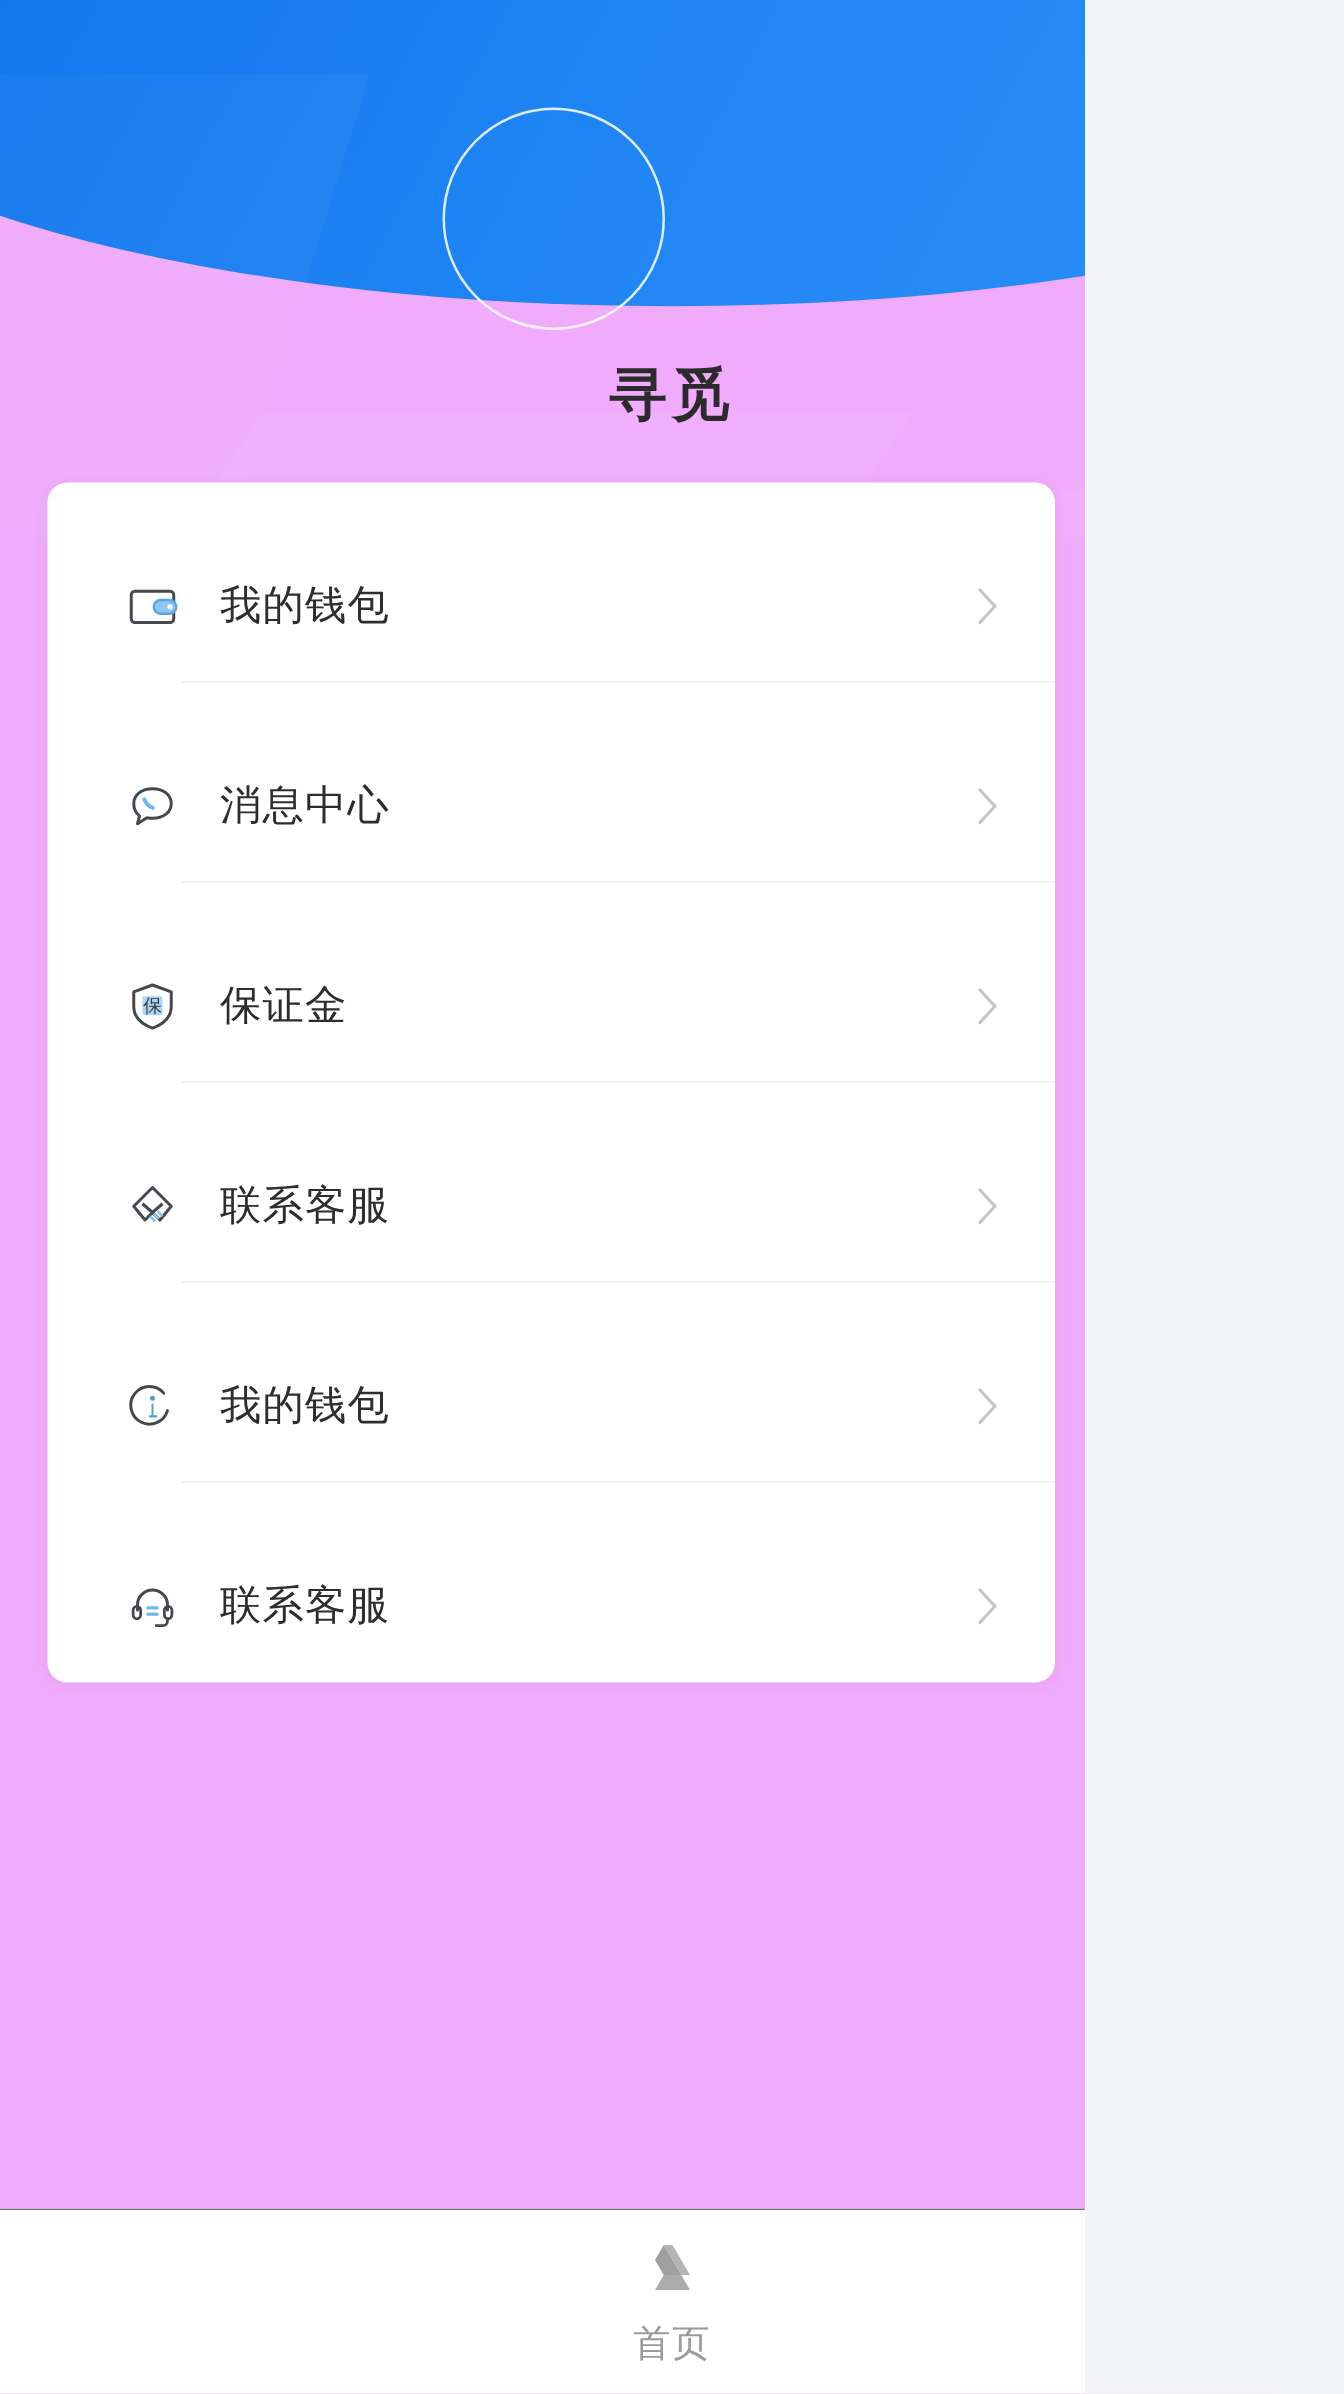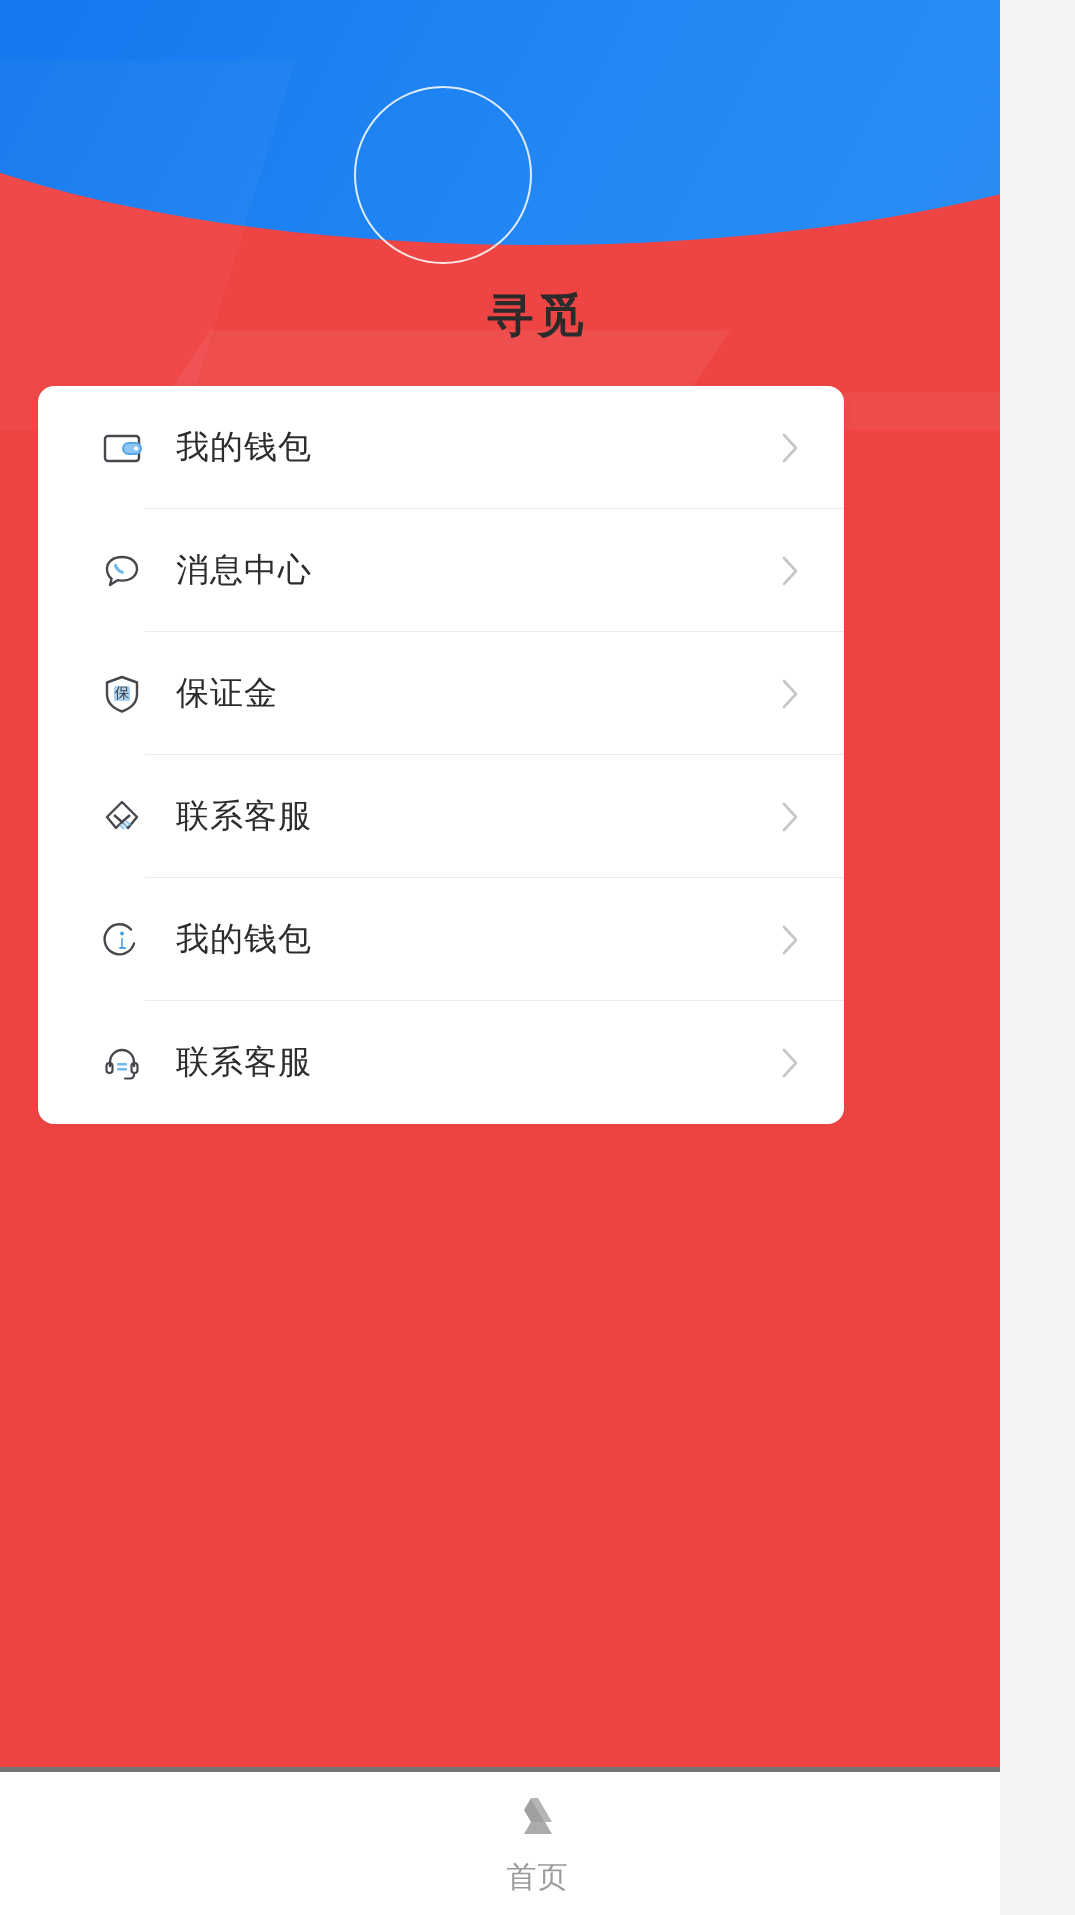--- a/index.html
+++ b/index.html
@@ -4,22 +4,22 @@
 <style>
   * { margin:0; padding:0; box-sizing:border-box; }
   html, body {
     width:1075px; height:1915px;
     font-family:"Liberation Sans","DejaVu Sans",sans-serif;
     background:#f2f3f5;
     overflow:hidden;
   }
   #app {
     position:relative;
-    width:1000px; height:1915px;
-    background:#ef4444;
+    width:868px; height:1915px;
+    background:#f0abfc;
     overflow:hidden;
   }
 
   
   .header-wrap {
     position:absolute;
     top:0; left:0;
     width:1075px; height:430px;
     overflow:hidden;
     pointer-events:none;
@@ -84,20 +84,21 @@
     padding:0 0 0 0;
   }
   .menu-row {
     position:relative;
     display:flex;
     align-items:center;
     height:123px;
     padding-left:62px;
     padding-right:40px;
     cursor:pointer;
+    margin-top:37px;
   }
   .menu-row .sep {
     position:absolute;
     left:107px; right:0; bottom:0;
     height:1px;
     background:#ebebeb;
   }
   .menu-row:last-child .sep { display:none; }
   .row-icon {
     width:44px; height:44px;
@@ -119,21 +120,21 @@
     transform:translateY(-50%);
     width:20px; height:34px;
   }
 
   
   .tabbar {
     position:absolute;
     left:0; bottom:0;
     width:1075px; height:148px;
     background:#ffffff;
-    border-top:5px solid #737373;
+    border-top:1px solid #737373;
     display:flex;
   }
   .tab {
     flex:1 1 0;
     display:flex;
     flex-direction:column;
     align-items:center;
     justify-content:center;
     gap:12px;
     cursor:pointer;

